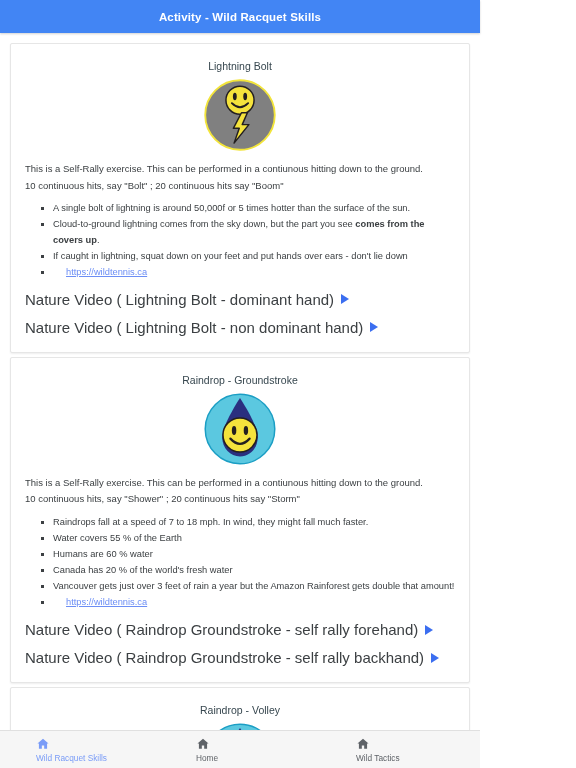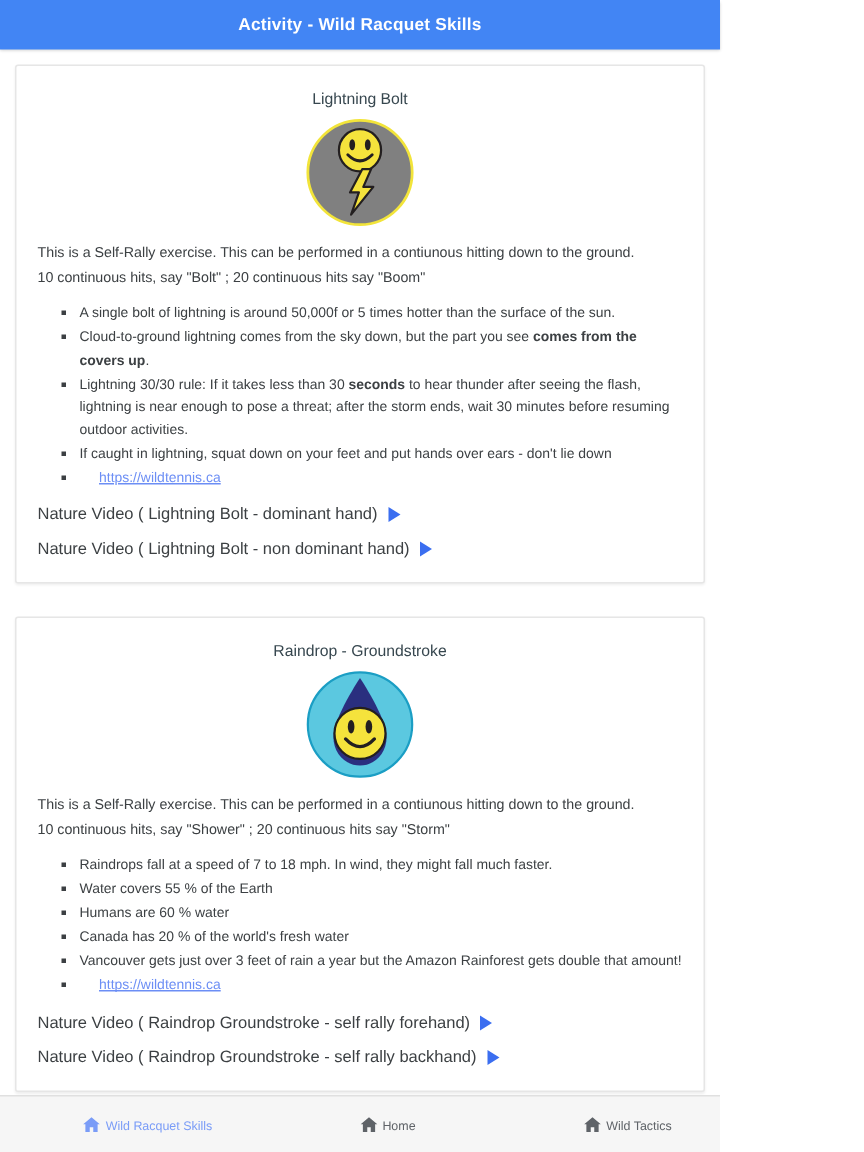--- a/index.html
+++ b/index.html
@@ -44,21 +44,21 @@
     overflow: hidden;
     background: #ffffff;
     padding: 10px 10px 0 10px;
   }
 
   .card {
     background: #ffffff;
     border: 1px solid #e6e6e6;
     border-radius: 2px;
     box-shadow: 0 1px 2px rgba(0,0,0,0.07);
-    margin-bottom: 22px;
+    margin-bottom: 4px;
     padding: 12px 14px 14px 14px;
   }
 
   .card-title {
     text-align: center;
     font-size: 10.5px;
     color: #37474f;
     margin: 4px 0 6px 0;
     font-weight: 400;
   }
@@ -104,21 +104,21 @@
   a.extlink {
     color: #6c8ef5;
     text-decoration: underline;
     font-size: 9.3px;
     padding-left: 13px;
   }
 
   .video-row {
     display: flex;
     align-items: center;
-    font-size: 11px;
+    font-size: 15px;
     color: #3c4043;
     margin-top: 11px;
     margin-bottom: 2px;
   }
   .video-row .label { margin-right: 7px; }
   .play-icon {
     display: inline-block;
     width: 0;
     height: 0;
     border-top: 5px solid transparent;
@@ -132,22 +132,22 @@
     min-height: 38px;
     background: #f6f6f6;
     border-top: 1px solid #e0e0e0;
     display: flex;
     align-items: center;
     z-index: 6;
   }
   .navitem {
     flex: 1 1 0;
     display: flex;
-    flex-direction: row;
-    align-items: center;
+    flex-direction: column;
+    align-items: flex-start;
     justify-content: center;
     gap: 2px;
     padding-left: 36px;
   }
   .navitem .navlabel {
     font-size: 8.3px;
     color: #5f6368;
   }
   .navitem.active .navlabel { color: #7a9cf7; }
   .home-glyph { display: block; }
@@ -180,23 +180,20 @@
       <p class="para second">10 continuous hits, say "Bolt" ; 20 continuous hits say "Boom"</p>
 
       <ul class="facts">
         <li>
           <span>A single bolt of lightning is around 50,000f or 5 times hotter than the surface of the sun.</span><b></b><span></span>
         </li>
         <li>
           <span>Cloud-to-ground lightning comes from the sky down, but the part you see </span><b>comes from the covers up</b><span>.</span>
         </li>
         <li>
-          <span>Lightning 30/30 rule: If it takes less than 30 </span><b>seconds</b><span> to hear thunder after seeing the flash, lightning is near enough to pose a threat; after the storm ends, wait 30 minutes before resuming outdoor activities.</span>
-        </li>
-        <li>
           <span>If caught in lightning, squat down on your feet and put hands over ears - don't lie down</span><b></b><span></span>
         </li>
         <li>
           <a class="extlink" href="#">https://wildtennis.ca</a>
         </li>
       </ul>
 
       <div class="video-row">
         <span class="label">Nature Video ( Lightning Bolt - dominant hand)</span>
         <span class="play-icon"></span>

